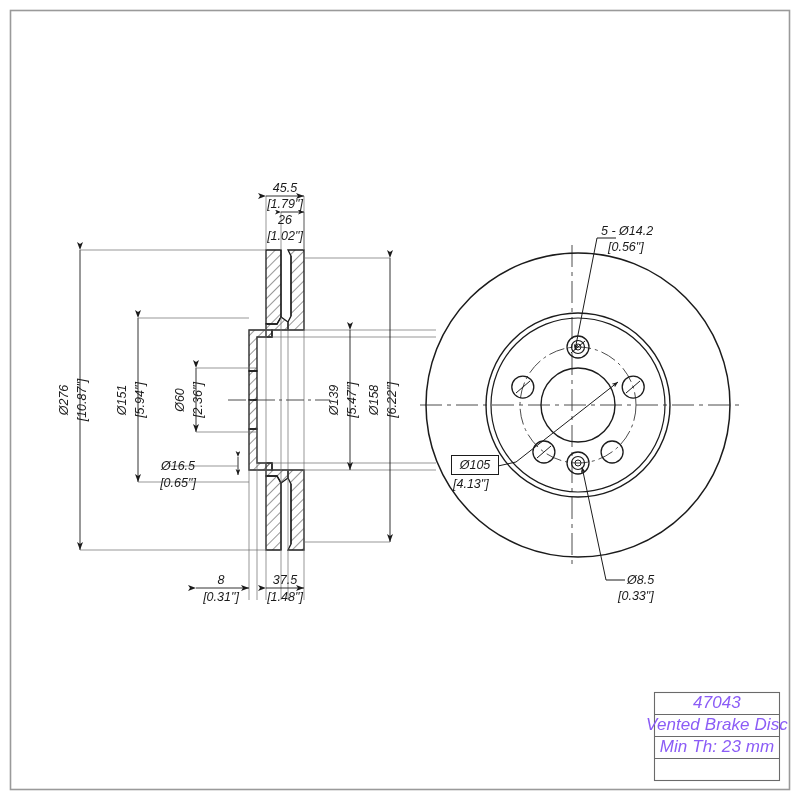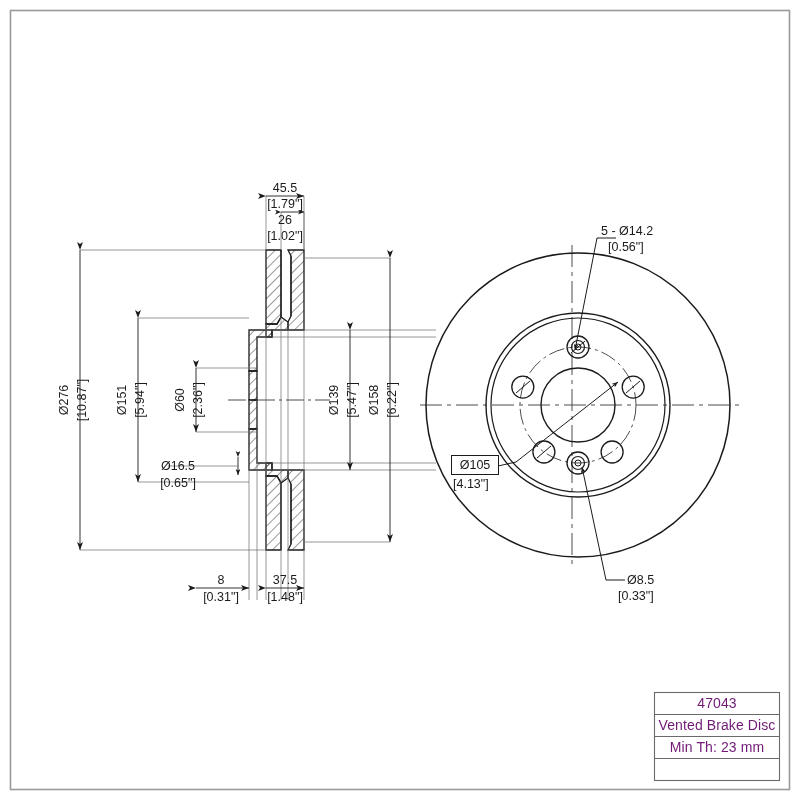--- a/index.html
+++ b/index.html
@@ -11,33 +11,34 @@
     width: 800px;
     height: 800px;
     font-family: "Liberation Sans", sans-serif;
     overflow: hidden;
   }
   #sheet {
     position: relative;
     width: 800px;
     height: 800px;
     background: #ffffff;
+    font-style: italic;
   }
   #drawing-svg {
     position: absolute;
     left: 0;
     top: 0;
   }
   .tb-cell {
     position: absolute;
     display: flex;
     align-items: center;
     justify-content: center;
-    font-size: 14px;
-    color: #701a75;
+    font-size: 17px;
+    color: #8b5cf6;
     letter-spacing: 0.1px;
     white-space: nowrap;
   }
 </style>
 </head>
 <body>
 
 <div id="sheet">
 
   <svg id="drawing-svg" width="800" height="800" viewBox="0 0 800 800">

